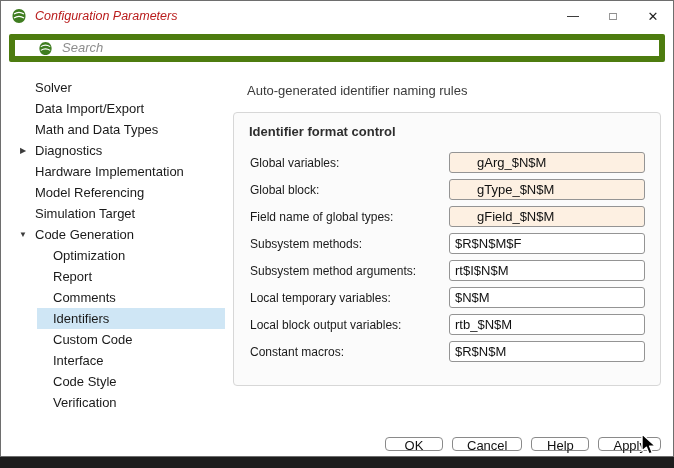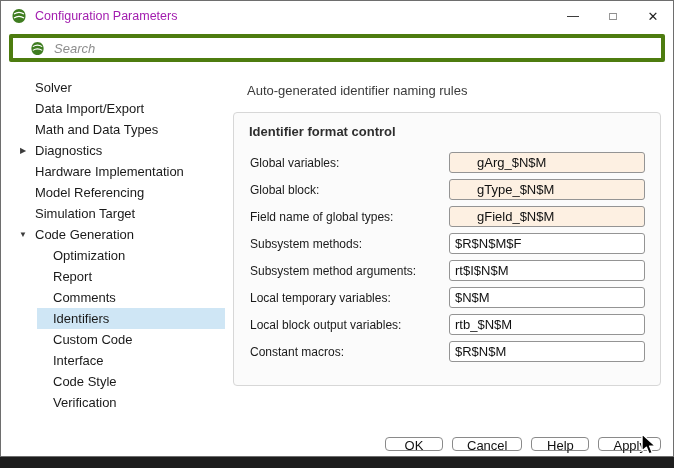--- a/index.html
+++ b/index.html
@@ -17,32 +17,32 @@
     background:#ffffff;
     border:1px solid #6e6e6e;
   }
 
   
   .titlebar {
     position:absolute; top:0; left:0; right:0; height:30px;
     display:flex; align-items:center; background:#ffffff;
   }
   .titlebar .app-icon { width:16px; height:16px; margin:0 8px 0 10px; flex:0 0 auto; }
-  .titlebar .title { font-size:12.5px; color:#a21caf; flex:1; }
+  .titlebar .title { font-size:12.5px; color:#b91c1c; flex:1;font-style:italic; }
   .win-btn {
     width:40px; height:30px; display:flex; align-items:center; justify-content:center;
     font-size:12px; color:#222; cursor:default; user-select:none;
   }
   .win-btn.close { font-size:13px; }
 
   
   .search-row { position:absolute; top:33px; left:8px; right:8px; height:29px; }
   .search-box {
-    width:100%; height:28px; border:4px solid #4d7c0f; border-radius:2px;
-    display:flex; align-items:center; padding:0 17px; gap:7px; background:#fff;
+    width:100%; height:28px; border:6px solid #4d7c0f; border-radius:2px;
+    display:flex; align-items:flex-end; padding:0 23px; gap:7px; background:#fff;
   }
   .search-box svg { flex:0 0 auto; }
   .search-box input {
     border:none; outline:none; flex:1; font-size:13px;
     font-family:"Liberation Sans", sans-serif; color:#222; background:transparent;
   }
   .search-box input::placeholder { font-style:italic; color:#8d8d8d; }
 
   
   .sidebar { position:absolute; top:76px; left:8px; width:216px; bottom:40px; }

